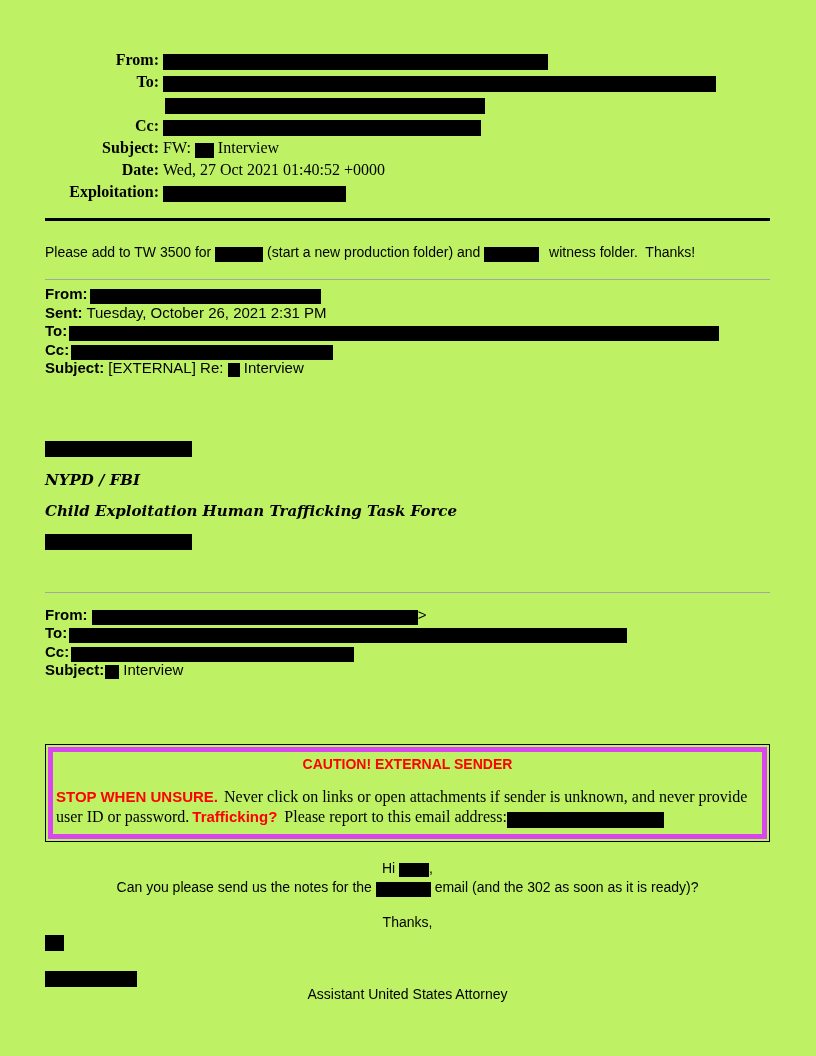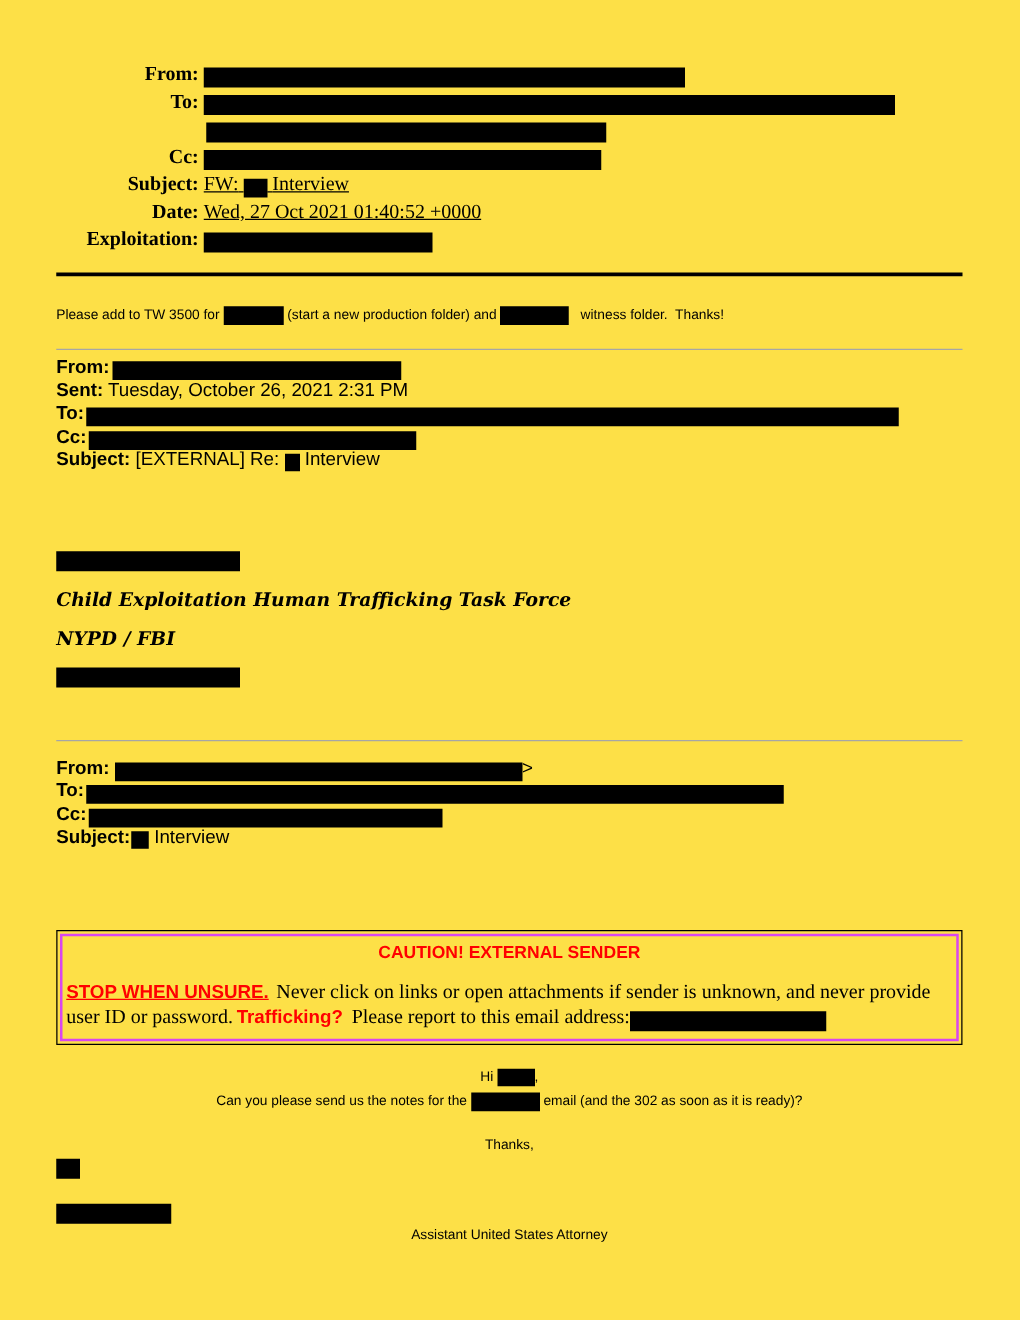--- a/index.html
+++ b/index.html
@@ -1,21 +1,21 @@
 <!DOCTYPE html>
 <html><head>
 <meta charset="utf-8">
 <style>
   * { margin: 0; padding: 0; box-sizing: border-box; }
   html, body { background: #ffffff; }
   .page {
     position: relative;
     width: 816px;
     height: 1056px;
-    background: #fde047;
+    background: #bef264;
     overflow: hidden;
     font-family: "Liberation Sans", sans-serif;
     color: #000000;
   }
   .block { margin-left: 45px; margin-right: 46px; }
 
   
   .mail-header {
     padding-top: 49px;
     font-family: "Liberation Serif", serif;
@@ -23,38 +23,38 @@
     line-height: 22px;
   }
   .hrow { display: flex; }
   .hlbl {
     width: 118px;
     flex: 0 0 118px;
     text-align: right;
     font-weight: bold;
     padding-right: 4px;
   }
-  .hval { flex: 1; white-space: nowrap; text-decoration: underline; }
+  .hval { flex: 1; white-space: nowrap; }
 
   
   .redact {
     display: inline-block;
     background: #000000;
     height: 16px;
     vertical-align: text-bottom;
     margin-bottom: -2px;
   }
   .redact.sm { height: 14px; margin-bottom: -1px; }
 
   
   .rule-thick { border: 0; border-top: 3px solid #000000; margin-top: 15px; }
   .rule-thin  { border: 0; border-top: 1px solid #a6a6a6; }
 
   
-  .sans { font-size: 11px; line-height: 19px; }
+  .sans { font-size: 14px; line-height: 19px; }
   .intro-line { margin-top: 22px; }
   .prewrap { white-space: pre-wrap; }
 
   .fwd-header { font-size: 15px; line-height: 18.5px; }
   .fwd-header .b { font-weight: bold; }
   .fwd1 { margin-top: 5px; }
   .fwd2 { margin-top: 13px; }
   .rule1 { margin-top: 17px; }
   .rule2 { margin-top: 42px; }
 
@@ -71,21 +71,21 @@
   .sig-nypd .sigline { margin-top: 16px; }
   .sig-nypd .sigbar2 { margin-top: 15px; }
 
   
   .caution-outer {
     margin-top: 64px;
     border: 1px solid #000000;
     padding: 2px;
   }
   .caution-inner {
-    border: 2px solid #d946ef;
+    border: 5px solid #d946ef;
     padding: 2px 3px 7px 3px;
   }
   .caution-title {
     text-align: center;
     color: #ff0000;
     font-weight: bold;
     font-size: 14px;
     line-height: 17px;
     margin-top: 2px;
   }
@@ -94,21 +94,21 @@
     font-family: "Liberation Serif", serif;
     font-size: 16px;
     line-height: 20px;
   }
   .red-sans {
     color: #ff0000;
     font-weight: bold;
     font-family: "Liberation Sans", sans-serif;
     font-size: 15px;
   }
-  .red-sans.lead { margin-right: 6px; text-decoration: underline; }
+  .red-sans.lead { margin-right: 6px; }
   .red-sans.mid { margin: 0 7px 0 3px; }
 
   
   .closing { margin-top: 17px; }
   .closing .line { min-height: 19px; text-align: center; }
   .mt-thanks { margin-top: 16px; }
   .barline { height: 19px; }
   .name-bar-line { margin-top: 17px; height: 17px; }
 </style>
 </head>
@@ -162,22 +162,22 @@
   <div class="fwd-header fwd1 block">
     <div><span class="b">From:</span><span class="redact" style="width:231px;height:15px;margin-left:2px"></span></div>
     <div><span class="b">Sent:</span> <span>Tuesday, October 26, 2021 2:31 PM</span></div>
     <div><span class="b">To:</span><span class="redact" style="width:650px;height:15px;margin-left:2px"></span></div>
     <div><span class="b">Cc:</span><span class="redact" style="width:262px;height:15px;margin-left:2px"></span></div>
     <div><span class="b">Subject:</span> <span>[EXTERNAL] Re:</span> <span class="redact sm" style="width:12px"></span> <span>Interview</span></div>
   </div>
 
   <div class="sig-nypd block">
     <span class="sigbar"></span>
+    <div class="sigline">NYPD / FBI</div>
     <div class="sigline">Child Exploitation Human Trafficking Task Force</div>
-    <div class="sigline">NYPD / FBI</div>
     <span class="sigbar sigbar2"></span>
   </div>
 
   <hr class="rule-thin rule2 block">
 
   <div class="fwd-header fwd2 block">
     <div><span class="b">From:</span> <span class="redact" style="width:326px;height:15px"></span><span>&gt;</span></div>
     <div><span class="b">To:</span><span class="redact" style="width:558px;height:15px;margin-left:2px"></span></div>
     <div><span class="b">Cc:</span><span class="redact" style="width:283px;height:15px;margin-left:2px"></span></div>
     <div><span class="b">Subject:</span><span class="redact sm" style="width:14px;margin-left:1px"></span> <span>Interview</span></div>

